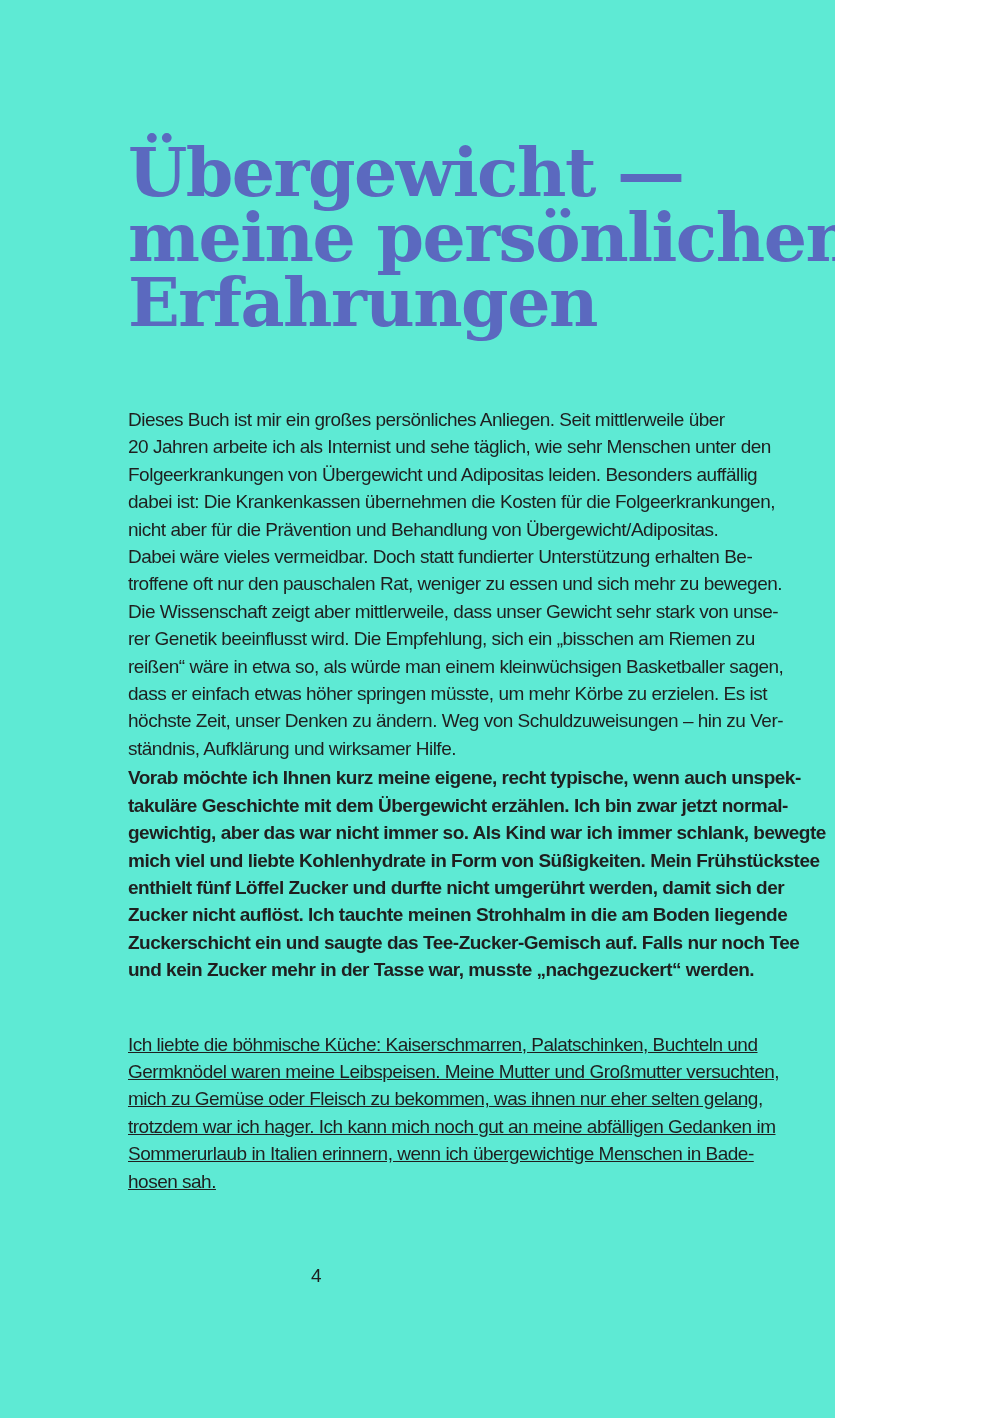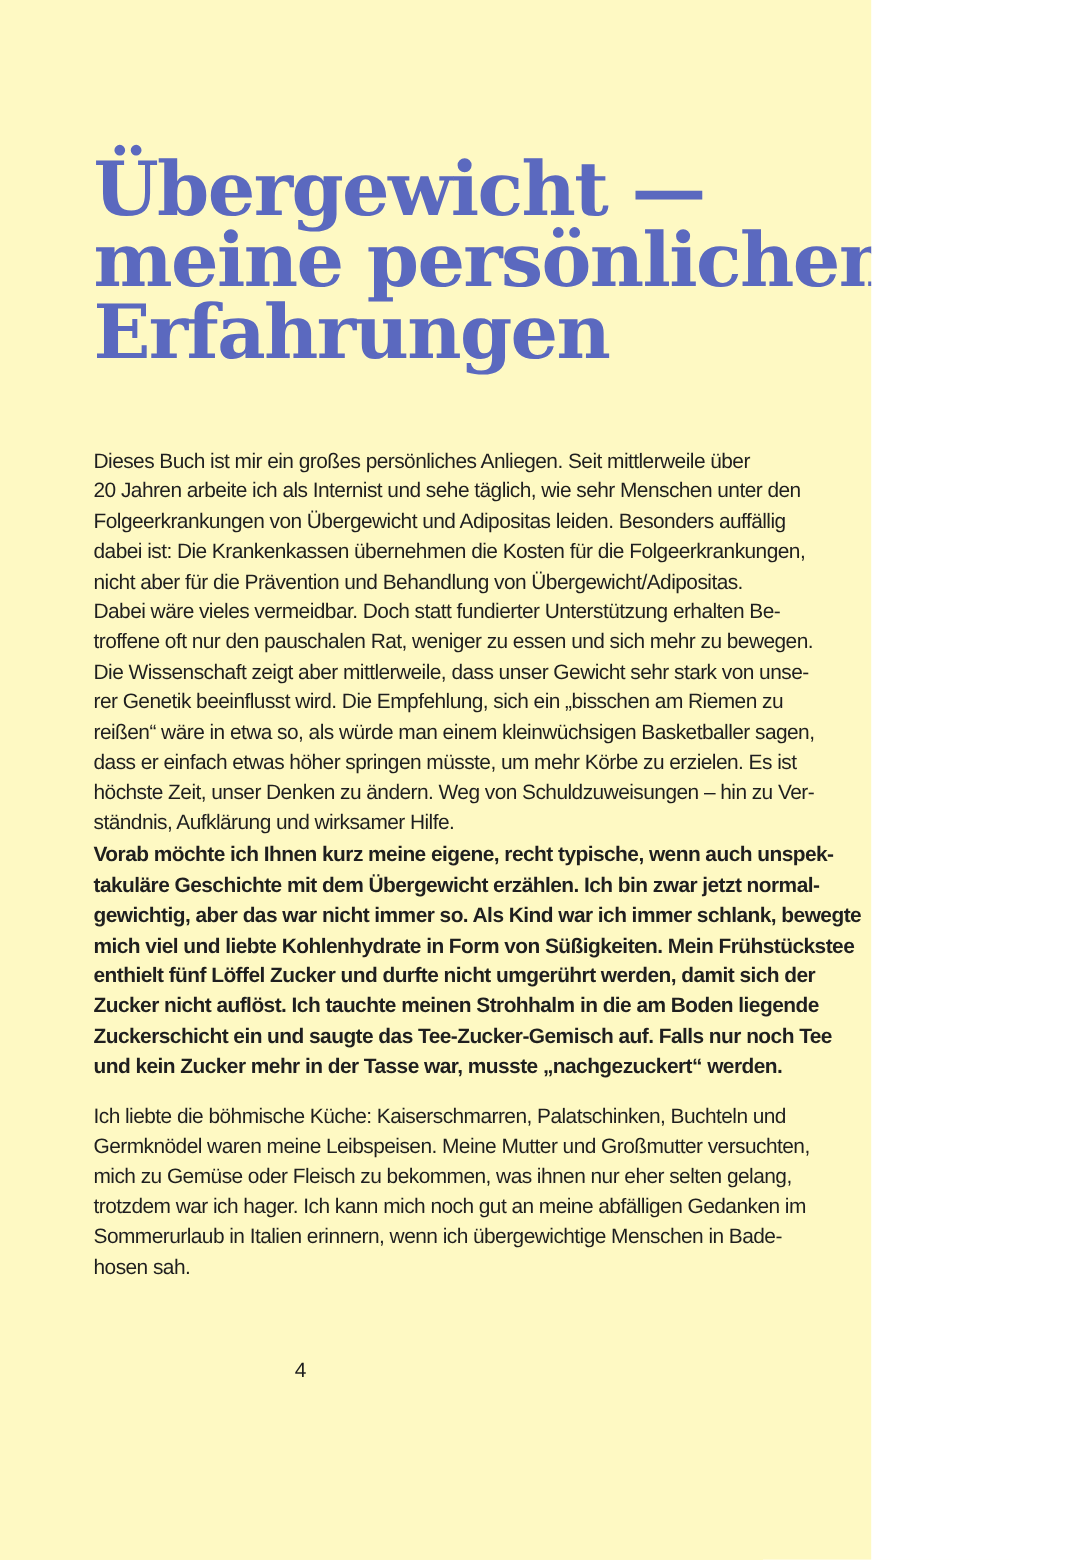--- a/index.html
+++ b/index.html
@@ -4,24 +4,25 @@
 <style>
   html, body {
     margin: 0;
     padding: 0;
     background: #ffffff;
   }
   .page {
     position: relative;
     width: 792px;
     height: 1418px;
-    background: #fef9c3;
+    background: #5eead4;
     overflow: hidden;
     font-family: "Liberation Sans", sans-serif;
     color: #1f1f1f;
+    padding-left: 43px;
   }
   .col {
     display: flex;              
     flex-direction: column;
     align-items: flex-start;
     padding-left: 85px;
     width: 760px;
   }
   .title {
     font-family: "DejaVu Serif", serif;
@@ -45,21 +46,21 @@
   .sec-h {
     font-family: "DejaVu Serif", serif;
     font-weight: 700;
     font-size: 26px;
     line-height: 30px;
     letter-spacing: -0.8px;
     color: #161616;
     margin: 18px 0 0 0;
   }
   #p3 { margin-top: 2px; font-weight: bold; }
-  #p4 { margin-top: 18px; }
+  #p4 { margin-top: 47px; text-decoration: underline; }
   .footer {
     margin: 70px 0 0 183px;
     font-size: 19px;
     letter-spacing: -0.3px;
     color: #1f1f1f;
   }
 </style>
 </head>
 <body>
 

